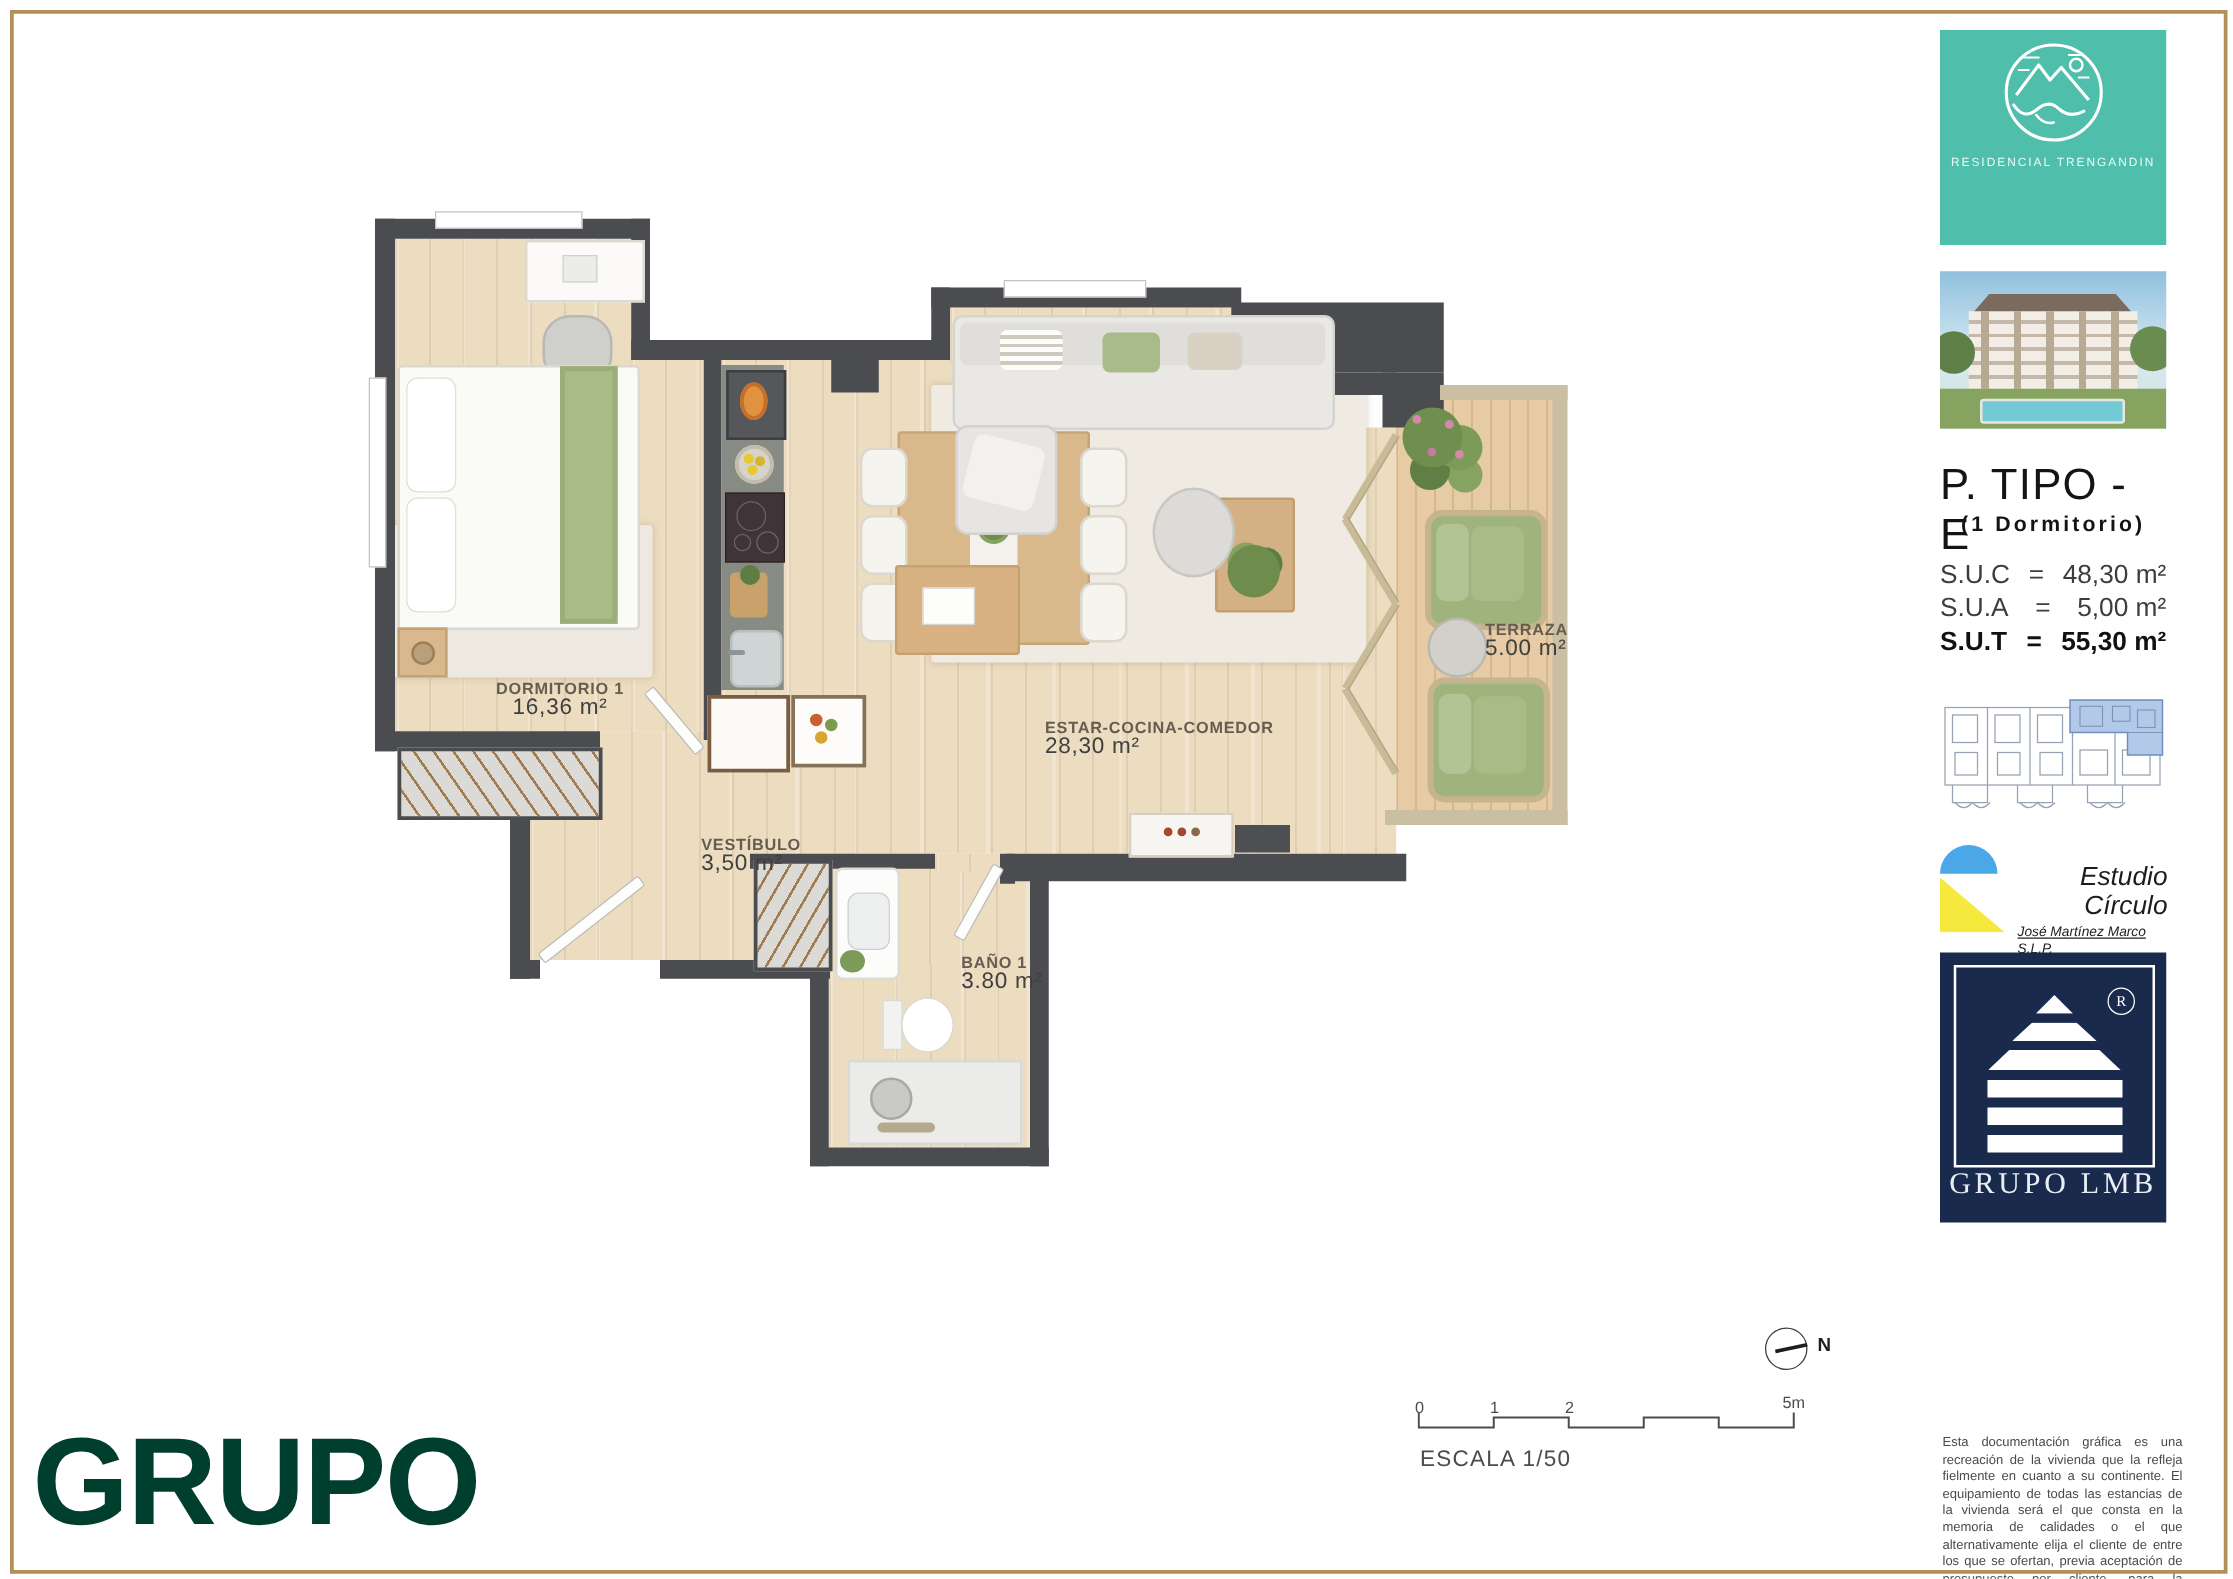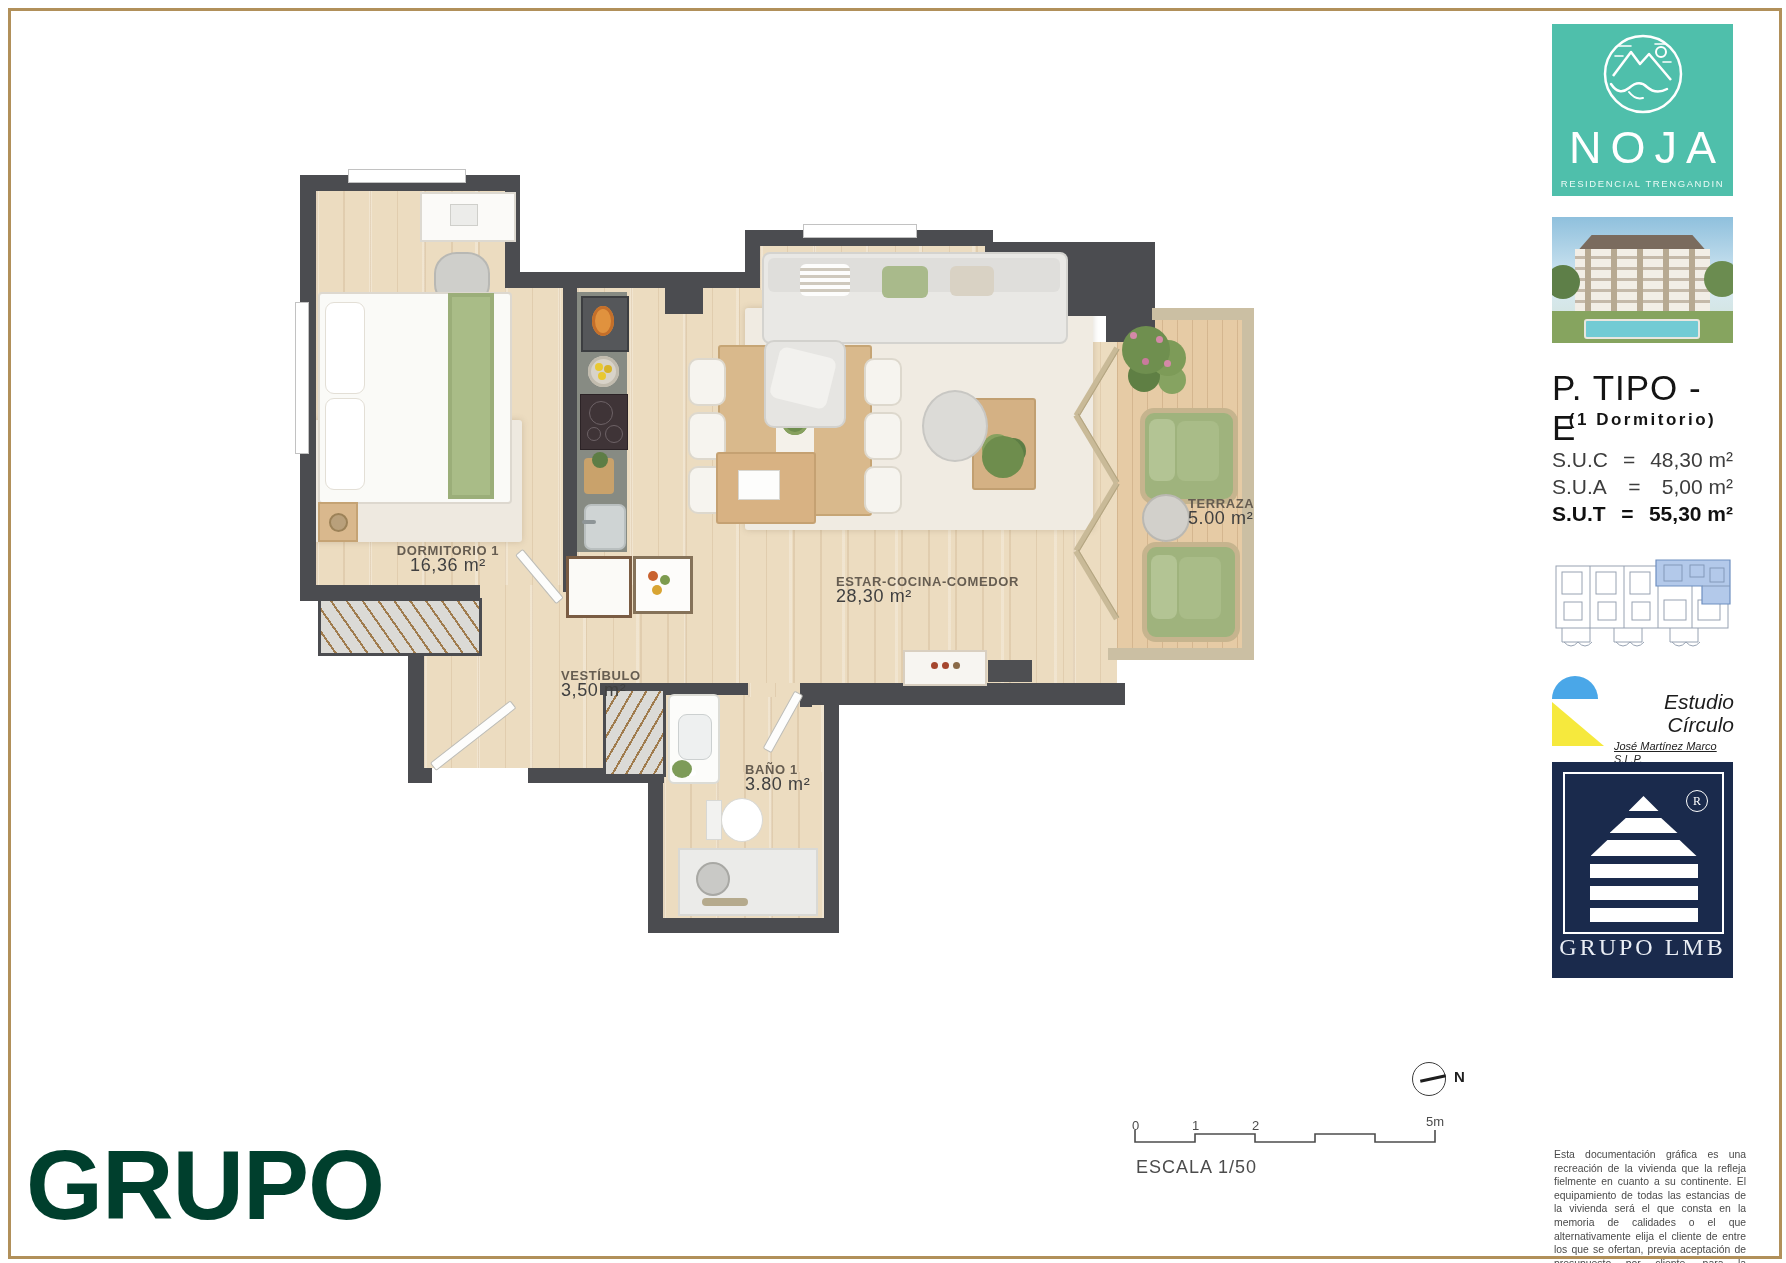--- a/index.html
+++ b/index.html
@@ -215,21 +215,21 @@
   <div class="door" style="left:799px;top:688px;width:64px;transform:rotate(119deg);"></div>
 
   <div class="room-label" style="left:383px;top:543px;width:130px;text-align:center;">
     <span>DORMITORIO 1</span>
     <span class="area">16,36 m²</span>
   </div>
   <div class="room-label" style="left:520px;top:668px;margin-left:41px;">
     <span>VESTÍBULO</span>
     <span class="area">3,50 m²</span>
   </div>
-  <div class="room-label" style="left:745px;top:762px;">
+  <div class="room-label" style="left:745px;top:762px;padding-left:24px;">
     <span>BAÑO 1</span>
     <span class="area">3.80 m²</span>
   </div>
   <div class="room-label" style="left:836px;top:574px;">
     <span>ESTAR-COCINA-COMEDOR</span>
     <span class="area">28,30 m²</span>
   </div>
   <div class="room-label" style="left:1188px;top:496px;">
     <span>TERRAZA</span>
     <span class="area">5.00 m²</span>
@@ -238,21 +238,20 @@
 
 <div class="noja-tile">
   <svg width="88" height="84" viewBox="0 0 88 84" style="margin-top:8px;">
     <circle cx="44" cy="42" r="38" fill="none" stroke="#fff" stroke-width="2.5"></circle>
     <path d="M14 44 L32 20 L41 32 L50 22 L72 48" fill="none" stroke="#fff" stroke-width="2.5" stroke-linejoin="round"></path>
     <circle cx="62" cy="20" r="5" fill="none" stroke="#fff" stroke-width="2"></circle>
     <path d="M12 52 q8 12 18 4 q10 -9 18 -1 q9 8 20 2" fill="none" stroke="#fff" stroke-width="2.5" stroke-linecap="round"></path>
     <path d="M30 60 q6 8 14 6" fill="none" stroke="#fff" stroke-width="2" stroke-linecap="round"></path>
     <path d="M20 14 h12 M56 12 h10 M16 24 h8 M64 30 h8" stroke="#fff" stroke-width="1.6" stroke-linecap="round"></path>
   </svg>
-  <div class="noja-name">NOJA</div>
   <div class="noja-sub">RESIDENCIAL TRENGANDIN</div>
 </div>
 
 <div class="photo-tile">
   <div class="abs" style="left:20px;top:18px;width:140px;height:16px;background:#7a6b5e;clip-path:polygon(4% 100%,14% 0,86% 0,96% 100%);"></div>
   <div class="abs" style="left:23px;top:32px;width:135px;height:62px;background:#f2eee6;
        background-image:repeating-linear-gradient(90deg, rgba(0,0,0,0) 0 10px, #b7a992 10px 16px, rgba(0,0,0,0) 16px 26px),
                         repeating-linear-gradient(0deg, rgba(0,0,0,0) 0 8px, rgba(140,120,95,.45) 8px 11px);"></div>
   <div class="abs" style="left:-6px;top:48px;width:34px;height:34px;border-radius:50%;background:#5e7f48;"></div>
   <div class="abs" style="left:152px;top:44px;width:36px;height:36px;border-radius:50%;background:#6b8c50;"></div>

